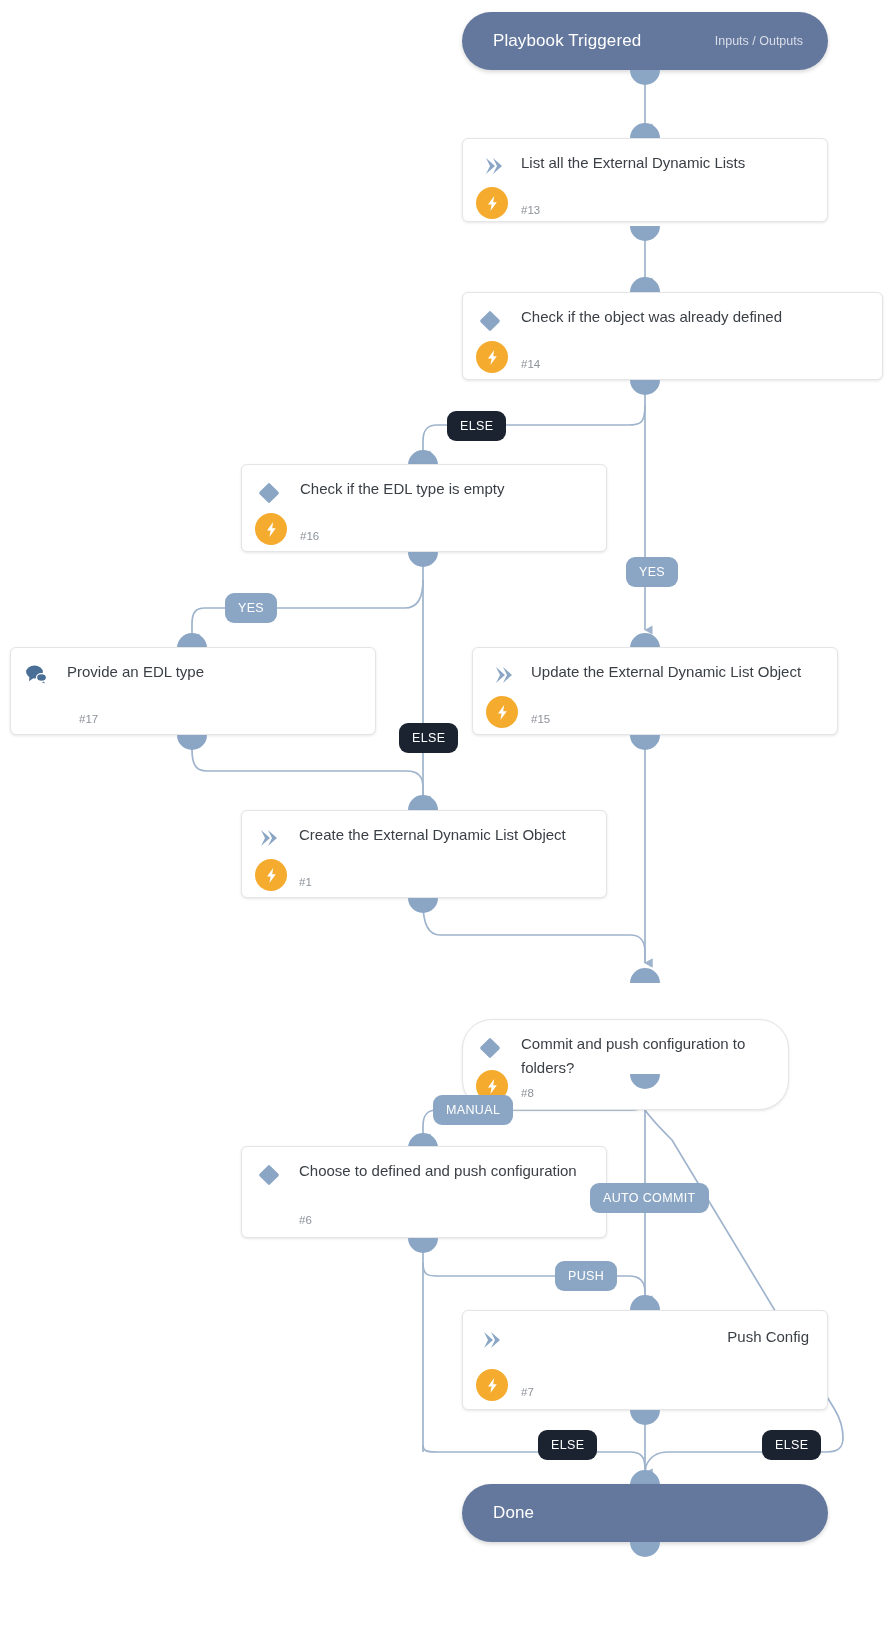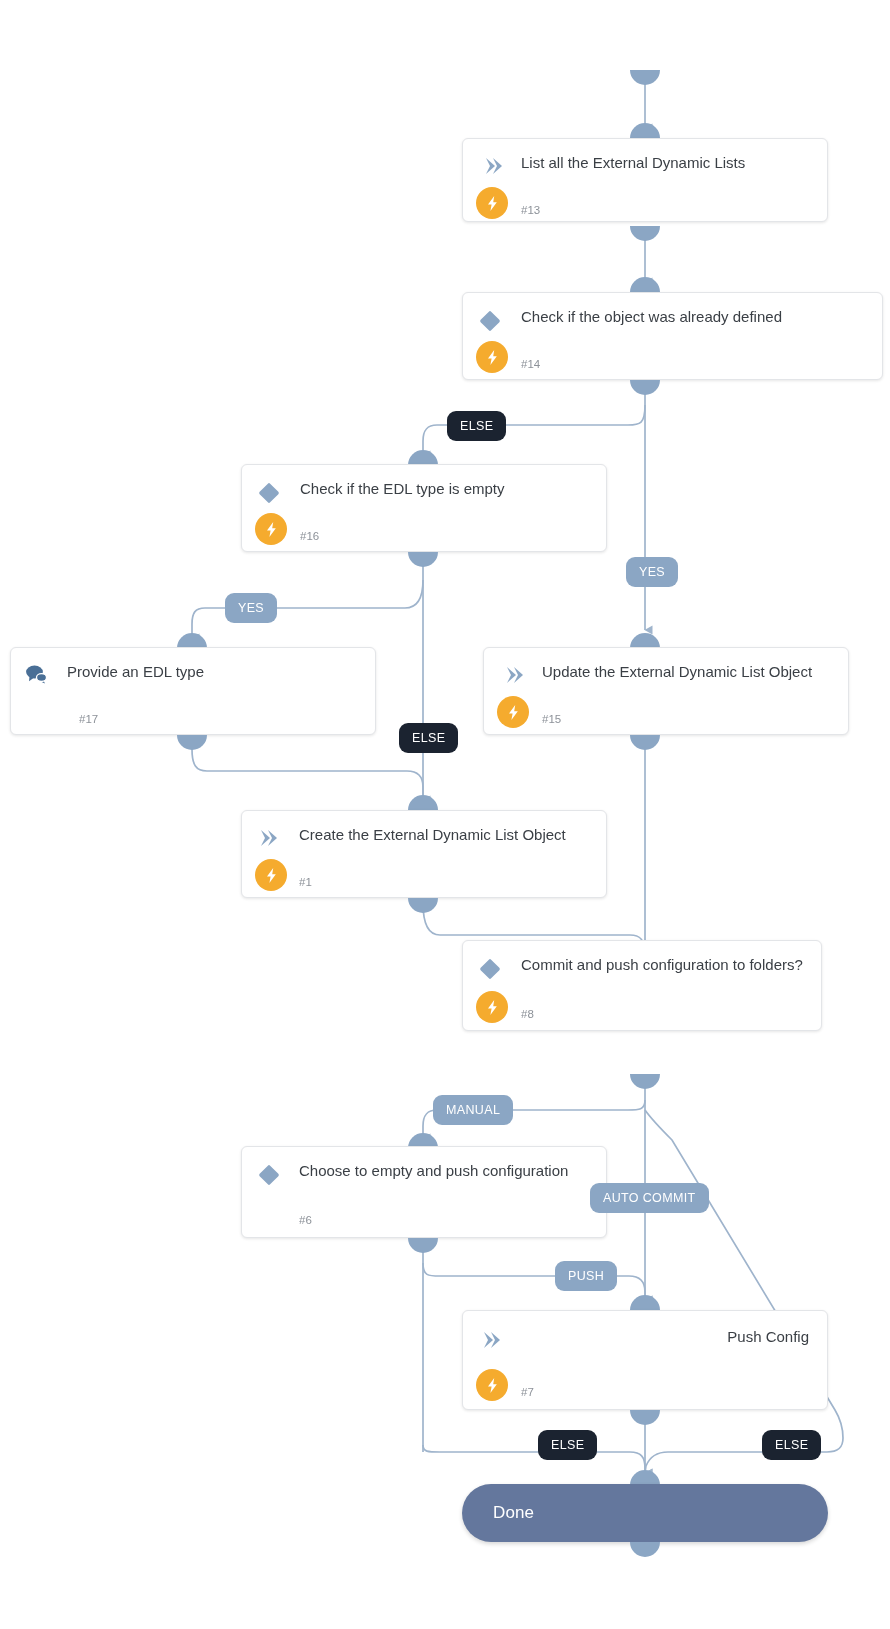--- a/index.html
+++ b/index.html
@@ -172,20 +172,24 @@
       <path d="M423,1239 L423,1452"></path>
 
       <path d="M423,1263 C423,1276 428,1276 440,1276 L629,1276 C640,1276 645,1281 645,1292 L645,1300" marker-end="url(#ah)"></path>
 
       <path d="M423,1445 C423,1452 428,1452 440,1452 L630,1452 C641,1452 645,1457 645,1468 L645,1473" marker-end="url(#ah)"></path>
 
       <path d="M645,1412 L645,1473" marker-end="url(#ah)"></path>
     </g>
   </svg>
 
+  <div class="pill" style="left:462px; top:12px; width:366px; height:58px;">
+    <span class="pill-title">Playbook Triggered</span>
+    <span class="pill-sub">Inputs / Outputs</span>
+  </div>
   <div class="conn out" style="left:630px; top:70px;"></div>
 
   <div class="conn in" style="left:630px; top:123px;"></div>
   <div class="card" style="left:462px; top:138px; width:366px; height:84px;text-decoration:underline;">
     <span class="card-icon">
       <svg width="26" height="26" viewBox="0 0 26 26">
         <path d="M7 5 L16 13 L7 21 L11 13 Z" fill="#8ba6c4"></path>
         <path d="M14 5 L23 13 L14 21 L18 13 Z" fill="#8ba6c4"></path>
       </svg>
     </span>
@@ -249,21 +253,21 @@
         <path d="M20.6 18.4 L21.9 21.6 L17.6 19.4 Z" fill="#4a6f96"></path>
         <ellipse cx="18.5" cy="15.6" rx="5.0" ry="3.9" fill="none" stroke="#ffffff" stroke-width="1.3"></ellipse>
       </svg>
     </span>
     <div class="card-title" style="left:56px;">Provide an EDL type</div>
     <span class="card-num" style="left:68px; top:65px;">#17</span>
   </div>
   <div class="conn out" style="left:177px; top:735px;"></div>
 
   <div class="conn in" style="left:630px; top:633px;"></div>
-  <div class="card" style="left:483px; top:647px; width:366px; height:88px;padding-left:24px;">
+  <div class="card" style="left:472px; top:647px; width:366px; height:88px;padding-left:24px;">
     <span class="card-icon">
       <svg width="26" height="26" viewBox="0 0 26 26">
         <path d="M7 5 L16 13 L7 21 L11 13 Z" fill="#8ba6c4"></path>
         <path d="M14 5 L23 13 L14 21 L18 13 Z" fill="#8ba6c4"></path>
       </svg>
     </span>
     <div class="card-title">Update the External Dynamic List Object</div>
     <span class="bolt" style="left:13px; top:48px;">
       <svg width="17" height="17" viewBox="0 0 17 17">
         <path d="M10.2 1 L4 9.4 L7.6 9.4 L6.4 16 L12.8 7.3 L9.2 7.3 Z" fill="#ffffff"></path>
@@ -287,21 +291,21 @@
     <span class="bolt" style="left:13px; top:48px;">
       <svg width="17" height="17" viewBox="0 0 17 17">
         <path d="M10.2 1 L4 9.4 L7.6 9.4 L6.4 16 L12.8 7.3 L9.2 7.3 Z" fill="#ffffff"></path>
       </svg>
     </span>
     <span class="card-num" style="left:57px; top:65px;">#1</span>
   </div>
   <div class="conn out" style="left:408px; top:898px;"></div>
 
   <div class="conn in" style="left:630px; top:968px;"></div>
-  <div class="card" style="left:462px; top:940px; width:360px; height:91px;">
+  <div class="card" style="left:462px; top:1019px; width:327px; height:91px;border-radius:30px;">
     <span class="card-icon" style="left:14px; top:15px;">
       <svg width="26" height="26" viewBox="0 0 26 26">
         <rect x="5.6" y="5.6" width="14.8" height="14.8" rx="1.6" transform="rotate(45 13 13)" fill="#8ba6c4"></rect>
       </svg>
     </span>
     <div class="card-title">Commit and push configuration to folders?</div>
     <span class="bolt" style="left:13px; top:50px;">
       <svg width="17" height="17" viewBox="0 0 17 17">
         <path d="M10.2 1 L4 9.4 L7.6 9.4 L6.4 16 L12.8 7.3 L9.2 7.3 Z" fill="#ffffff"></path>
       </svg>
@@ -312,21 +316,21 @@
 
   <div class="elabel blue" style="left:433px; top:1095px;">MANUAL</div>
 
   <div class="conn in" style="left:408px; top:1133px;"></div>
   <div class="card" style="left:241px; top:1146px; width:366px; height:92px;">
     <span class="card-icon" style="left:14px; top:15px;">
       <svg width="26" height="26" viewBox="0 0 26 26">
         <rect x="5.6" y="5.6" width="14.8" height="14.8" rx="1.6" transform="rotate(45 13 13)" fill="#8ba6c4"></rect>
       </svg>
     </span>
-    <div class="card-title" style="left:57px;">Choose to empty and push configuration</div>
+    <div class="card-title" style="left:57px;">Choose to defined and push configuration</div>
     <span class="card-num" style="left:57px; top:67px;">#6</span>
   </div>
   <div class="conn out" style="left:408px; top:1238px;"></div>
 
   <div class="elabel blue" style="left:590px; top:1183px;">AUTO COMMIT</div>
 
   <div class="elabel blue" style="left:555px; top:1261px;">PUSH</div>
 
   <div class="conn in" style="left:630px; top:1295px;"></div>
   <div class="card" style="left:462px; top:1310px; width:366px; height:100px;">

